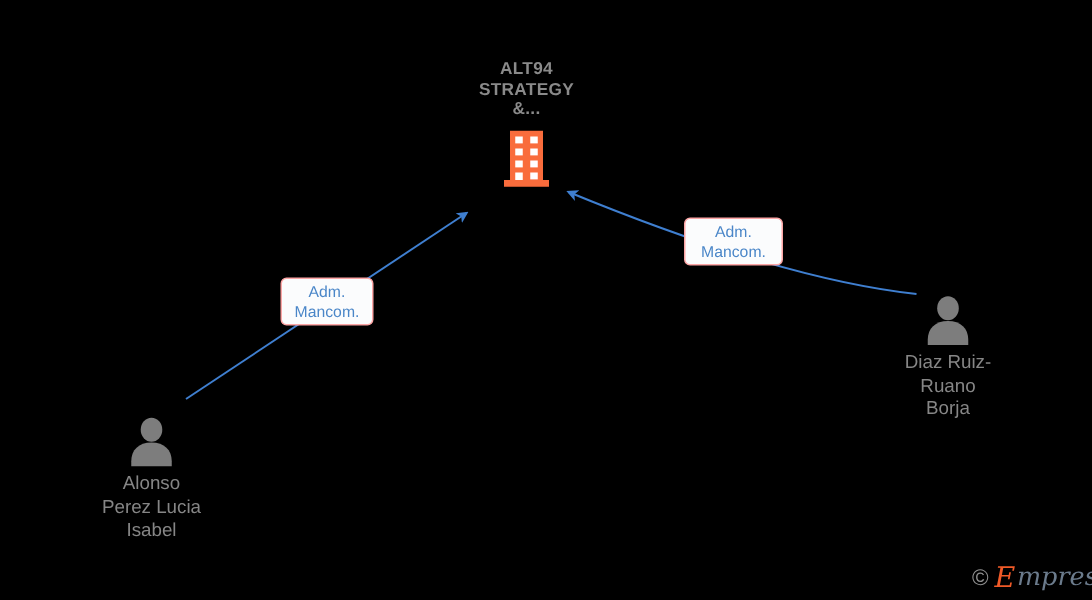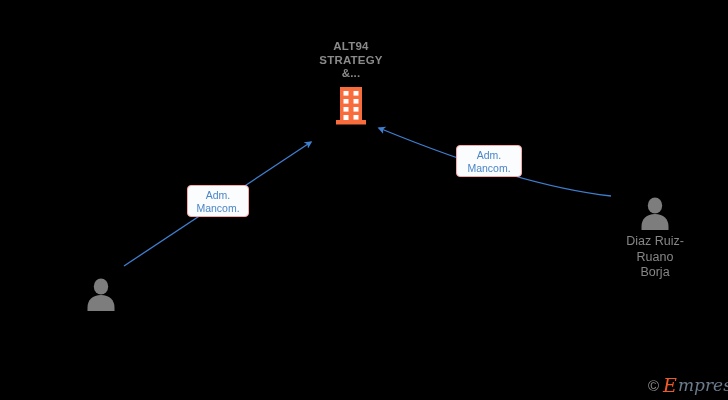--- a/index.html
+++ b/index.html
@@ -49,21 +49,21 @@
     position: relative;
   }
 
   
   .person-node {
     position: absolute;
     width: 140px;
     text-align: center;
   }
   .person-node.left  { left: 31px;  top: 277px; }
-  .person-node.right { left: 585px; top: 196px; }
+  .person-node.right { left: 562px; top: 196px; }
   .person-icon {
     width: 34px;
     height: 34px;
     margin: 0 auto;
     position: relative;
   }
   .person-label {
     margin-top: 4px;
     font-size: 12.5px;
     color: #868686;
@@ -158,20 +158,23 @@
     </div>
   </div>
 
   <div class="person-node left">
     <div class="person-icon">
       <svg viewBox="0 0 34 34" width="34" height="34" xmlns="http://www.w3.org/2000/svg">
         <ellipse cx="17" cy="9.5" rx="7.2" ry="8" fill="#7d7d7d"></ellipse>
         <path d="M 17 18 C 8.5 18 3.5 23 3.5 30.5 L 3.5 34 L 30.5 34 L 30.5 30.5 C 30.5 23 25.5 18 17 18 Z" fill="#7d7d7d"></path>
       </svg>
     </div>
+    <div class="person-label">Alonso
+Perez Lucia
+Isabel</div>
   </div>
 
   <div class="person-node right">
     <div class="person-icon">
       <svg viewBox="0 0 34 34" width="34" height="34" xmlns="http://www.w3.org/2000/svg">
         <ellipse cx="17" cy="9.5" rx="7.2" ry="8" fill="#7d7d7d"></ellipse>
         <path d="M 17 18 C 8.5 18 3.5 23 3.5 30.5 L 3.5 34 L 30.5 34 L 30.5 30.5 C 30.5 23 25.5 18 17 18 Z" fill="#7d7d7d"></path>
       </svg>
     </div>
     <div class="person-label">Diaz Ruiz-

